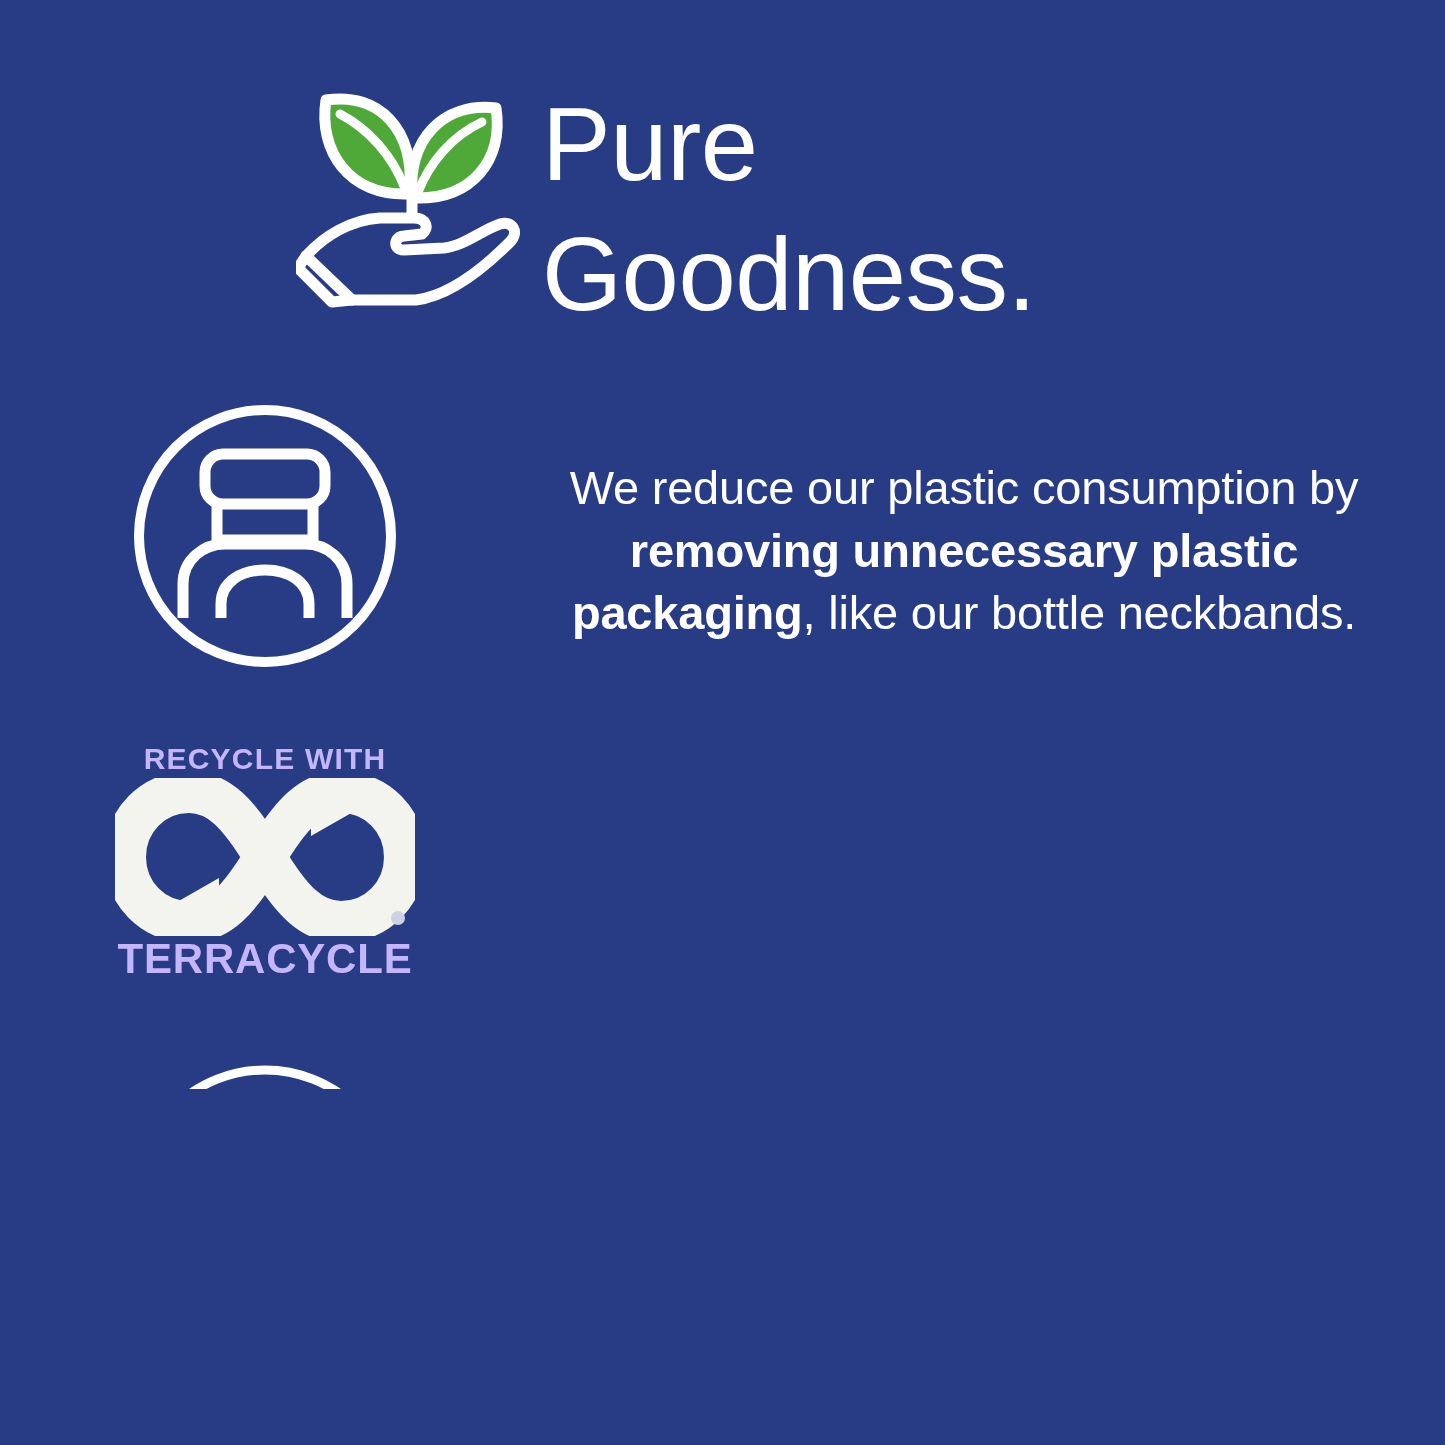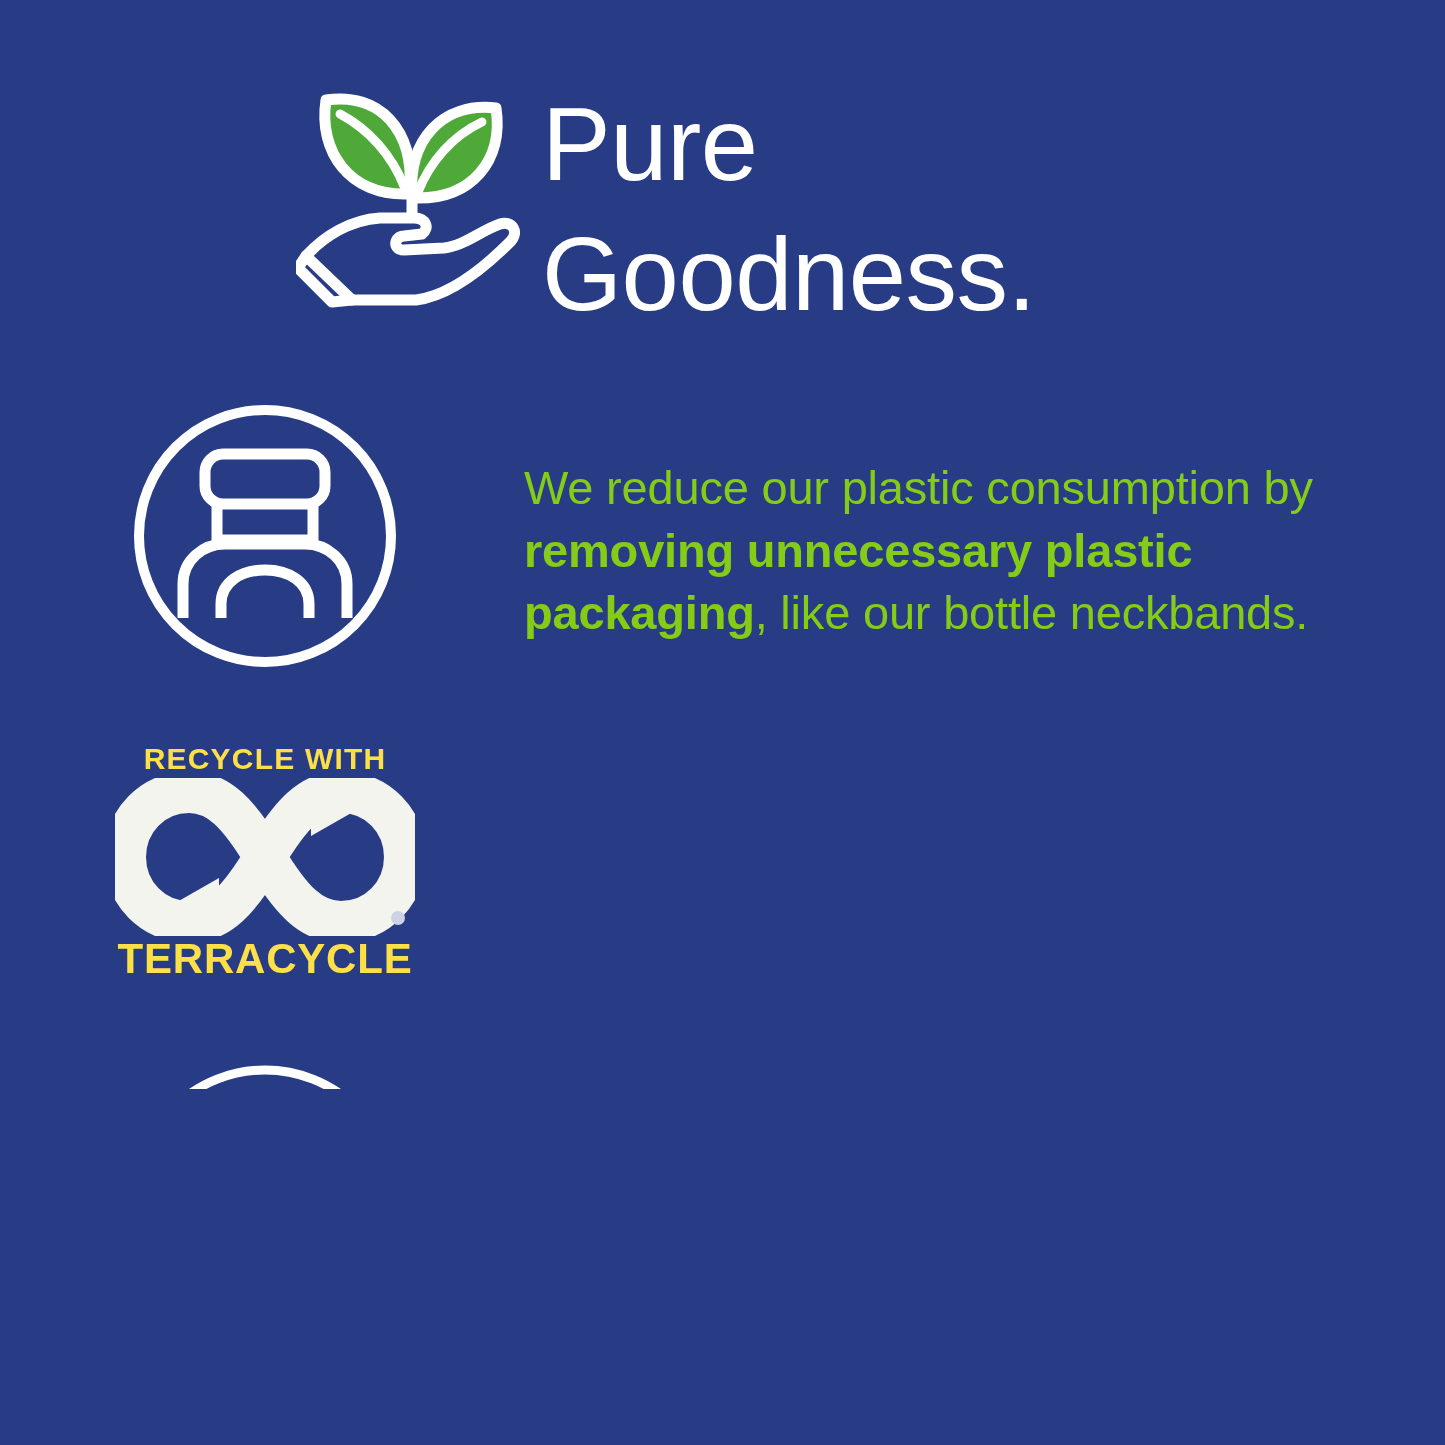--- a/index.html
+++ b/index.html
@@ -58,26 +58,27 @@
   }
   .feature-icon-col {
     width: 524px;
     flex: 0 0 524px;
     display: flex;
     justify-content: center;
     padding-left: 6px;
     box-sizing: border-box;
   }
   .feature-text {
-    color: #84cc16;
+    color: #ffffff;
     font-size: 47px;
     line-height: 1.33;
     font-weight: 400;
     width: 880px;
     letter-spacing: -0.2px;
+    text-align: center;
   }
   .feature-text b {
     font-weight: 700;
   }
   .feature-text .caps {
     font-weight: 700;
   }
   .reg {
     font-size: 0.52em;
     vertical-align: super;
@@ -90,21 +91,21 @@
   .row-3 { top: 660px; }
 
   .row-1 .feature-text { padding-top: 57px; }
   .row-2 .feature-text { padding-top: 43px; }
   .row-3 .feature-text { padding-top: 26px; }
 
   
   .tc-lockup {
     width: 300px;
     text-align: center;
-    color: #fde047;
+    color: #c4b5fd;
     padding-top: 4px;
   }
   .tc-top {
     font-size: 30px;
     font-weight: 700;
     letter-spacing: 1.2px;
     line-height: 1;
     margin-bottom: 4px;
   }
   .tc-bottom {

